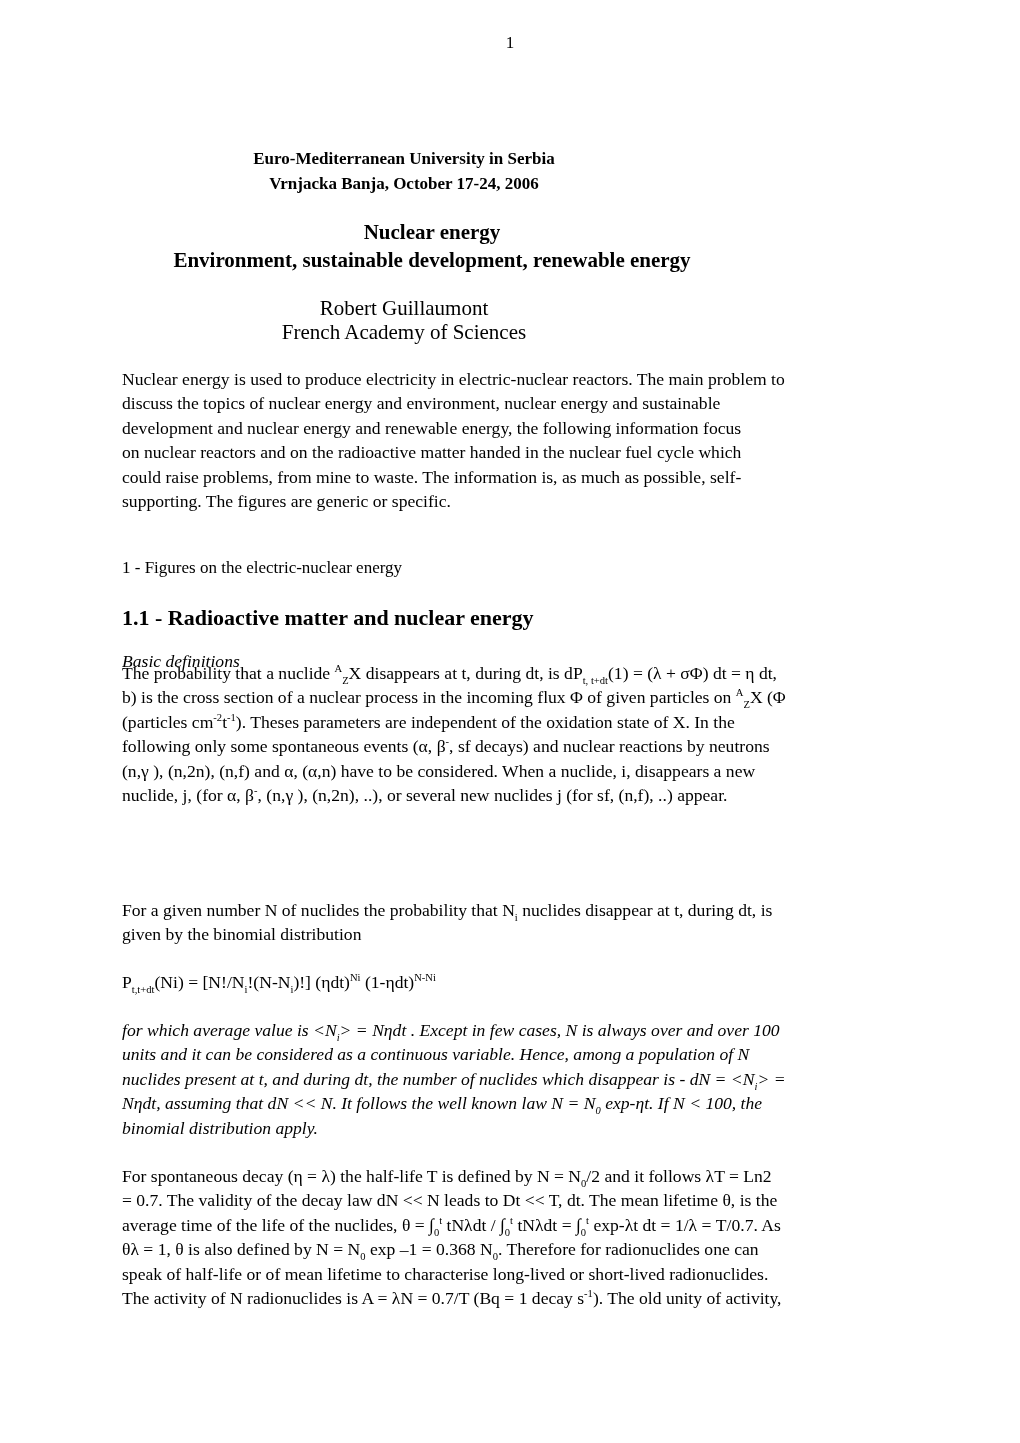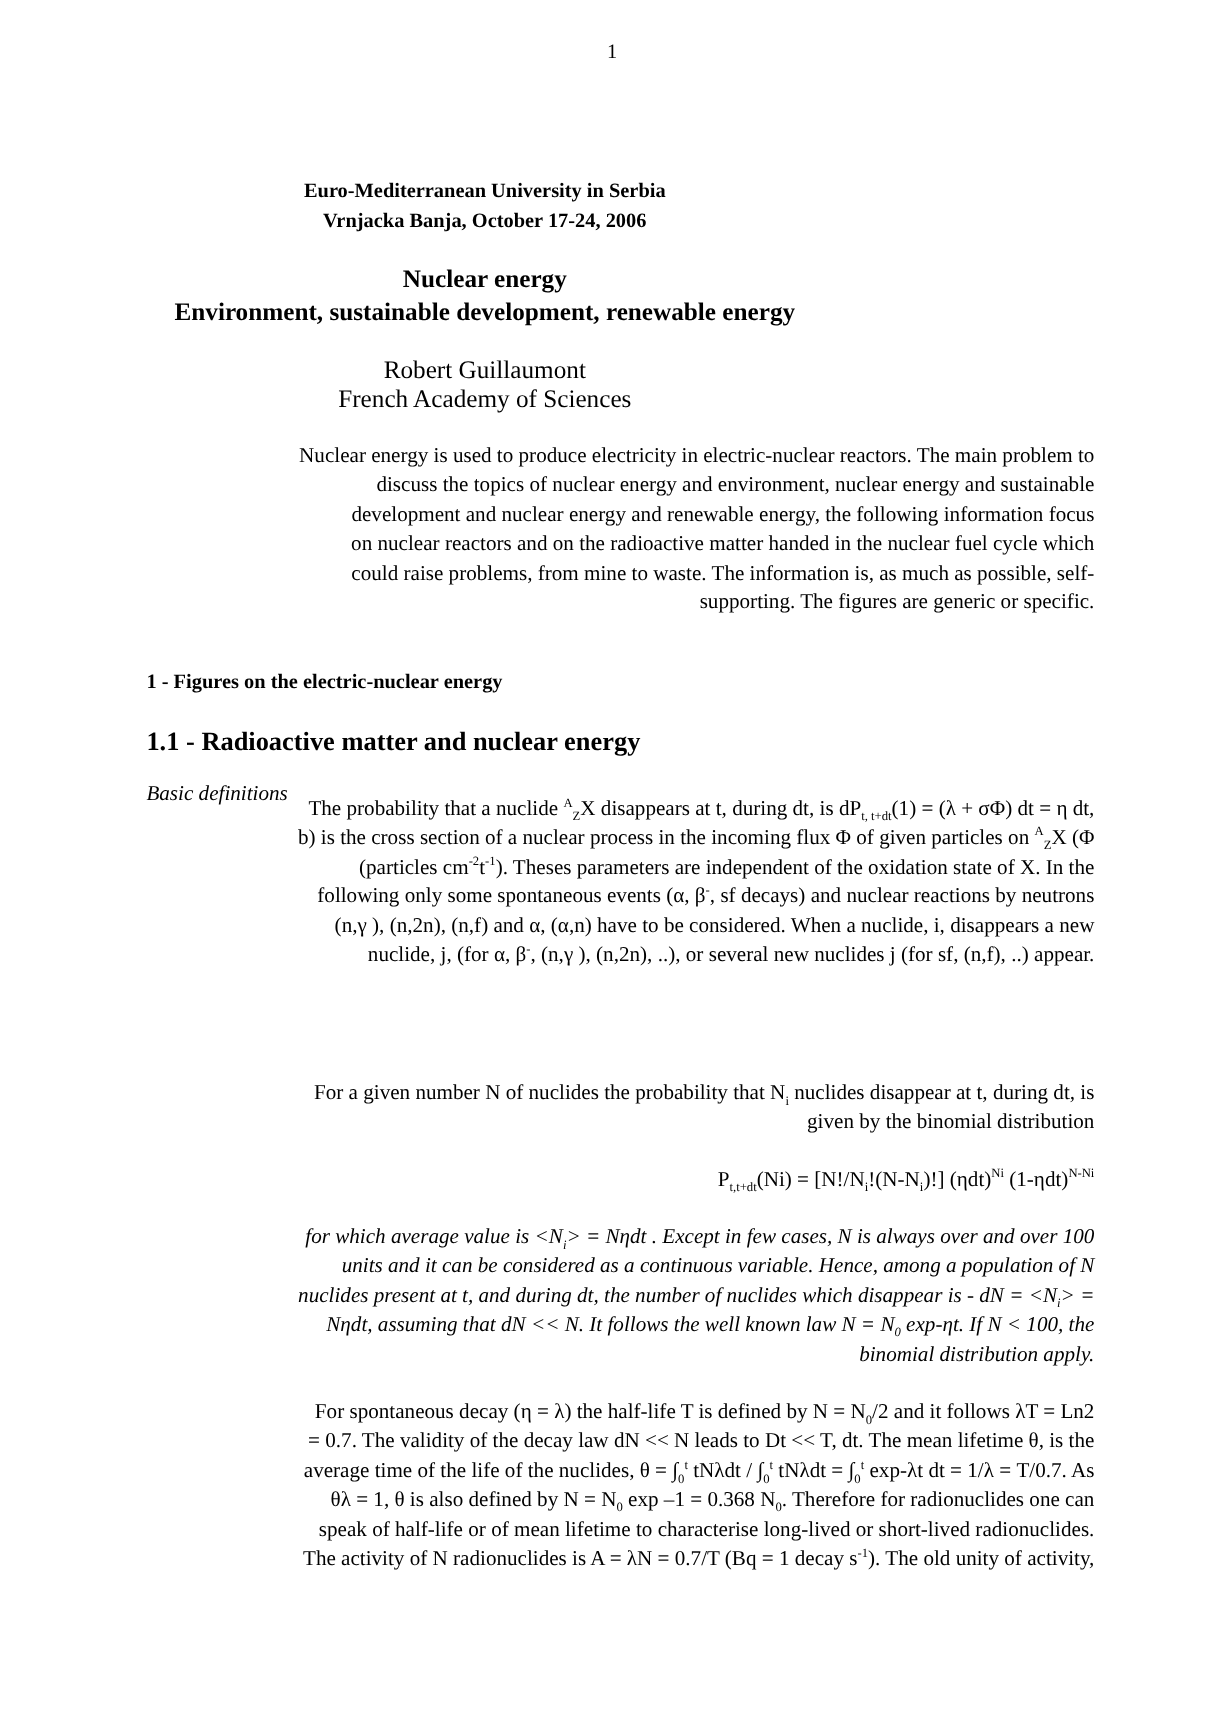--- a/index.html
+++ b/index.html
@@ -1,25 +1,25 @@
 <!DOCTYPE html>
 <html><head>
 <meta charset="utf-8">
 <style>
   html, body { margin: 0; padding: 0; background: #ffffff; }
   body { width: 1020px; height: 1443px; position: relative; overflow: hidden;
          font-family: "Liberation Serif", "DejaVu Serif", serif; color: #000; }
   .page-num { position: absolute; top: 33px; left: 0; width: 1020px; text-align: center; font-size: 17px; }
   .center { position: absolute; left: 0; width: 808px; text-align: center; }
   .conf { font-weight: bold; font-size: 17px; line-height: 25px; top: 146px; }
-  .title { font-weight: bold; font-size: 21px; line-height: 28px; top: 218px; }
+  .title { font-weight: bold; font-size: 21px; line-height: 28px; top: 218px; margin-left: 28px; }
   .author { font-size: 21px; line-height: 24px; top: 296px; }
-  .body-text { position: absolute; left: 122px; width: 790px; font-size: 17.6px; line-height: 24.4px; text-align: right; }
+  .body-text { position: absolute; left: 122px; width: 790px; font-size: 17.6px; line-height: 24.4px; }
   .abstract { top: 367px; padding-left: 37px; text-indent: -37px; width: 753px; }
-  .h1 { position: absolute; left: 122px; font-weight: bold; font-size: 17px; top: 558px; }
+  .h1 { position: absolute; left: 122px; font-weight: normal; font-size: 17px; top: 558px; }
   .h2 { position: absolute; left: 122px; font-weight: bold; font-size: 22px; top: 605px; }
   .h3 { position: absolute; left: 122px; font-style: italic; font-size: 17.6px; top: 651px; }
   .p1 { top: 661px; }
   .p2 { top: 898px; }
   .p3 { top: 970px; }
   .p4 { top: 1018px; font-style: italic; }
   .p5 { top: 1164px; }
   .line { display: block; white-space: nowrap; }
   sup, sub { font-size: 60%; line-height: 0; }
 </style>

